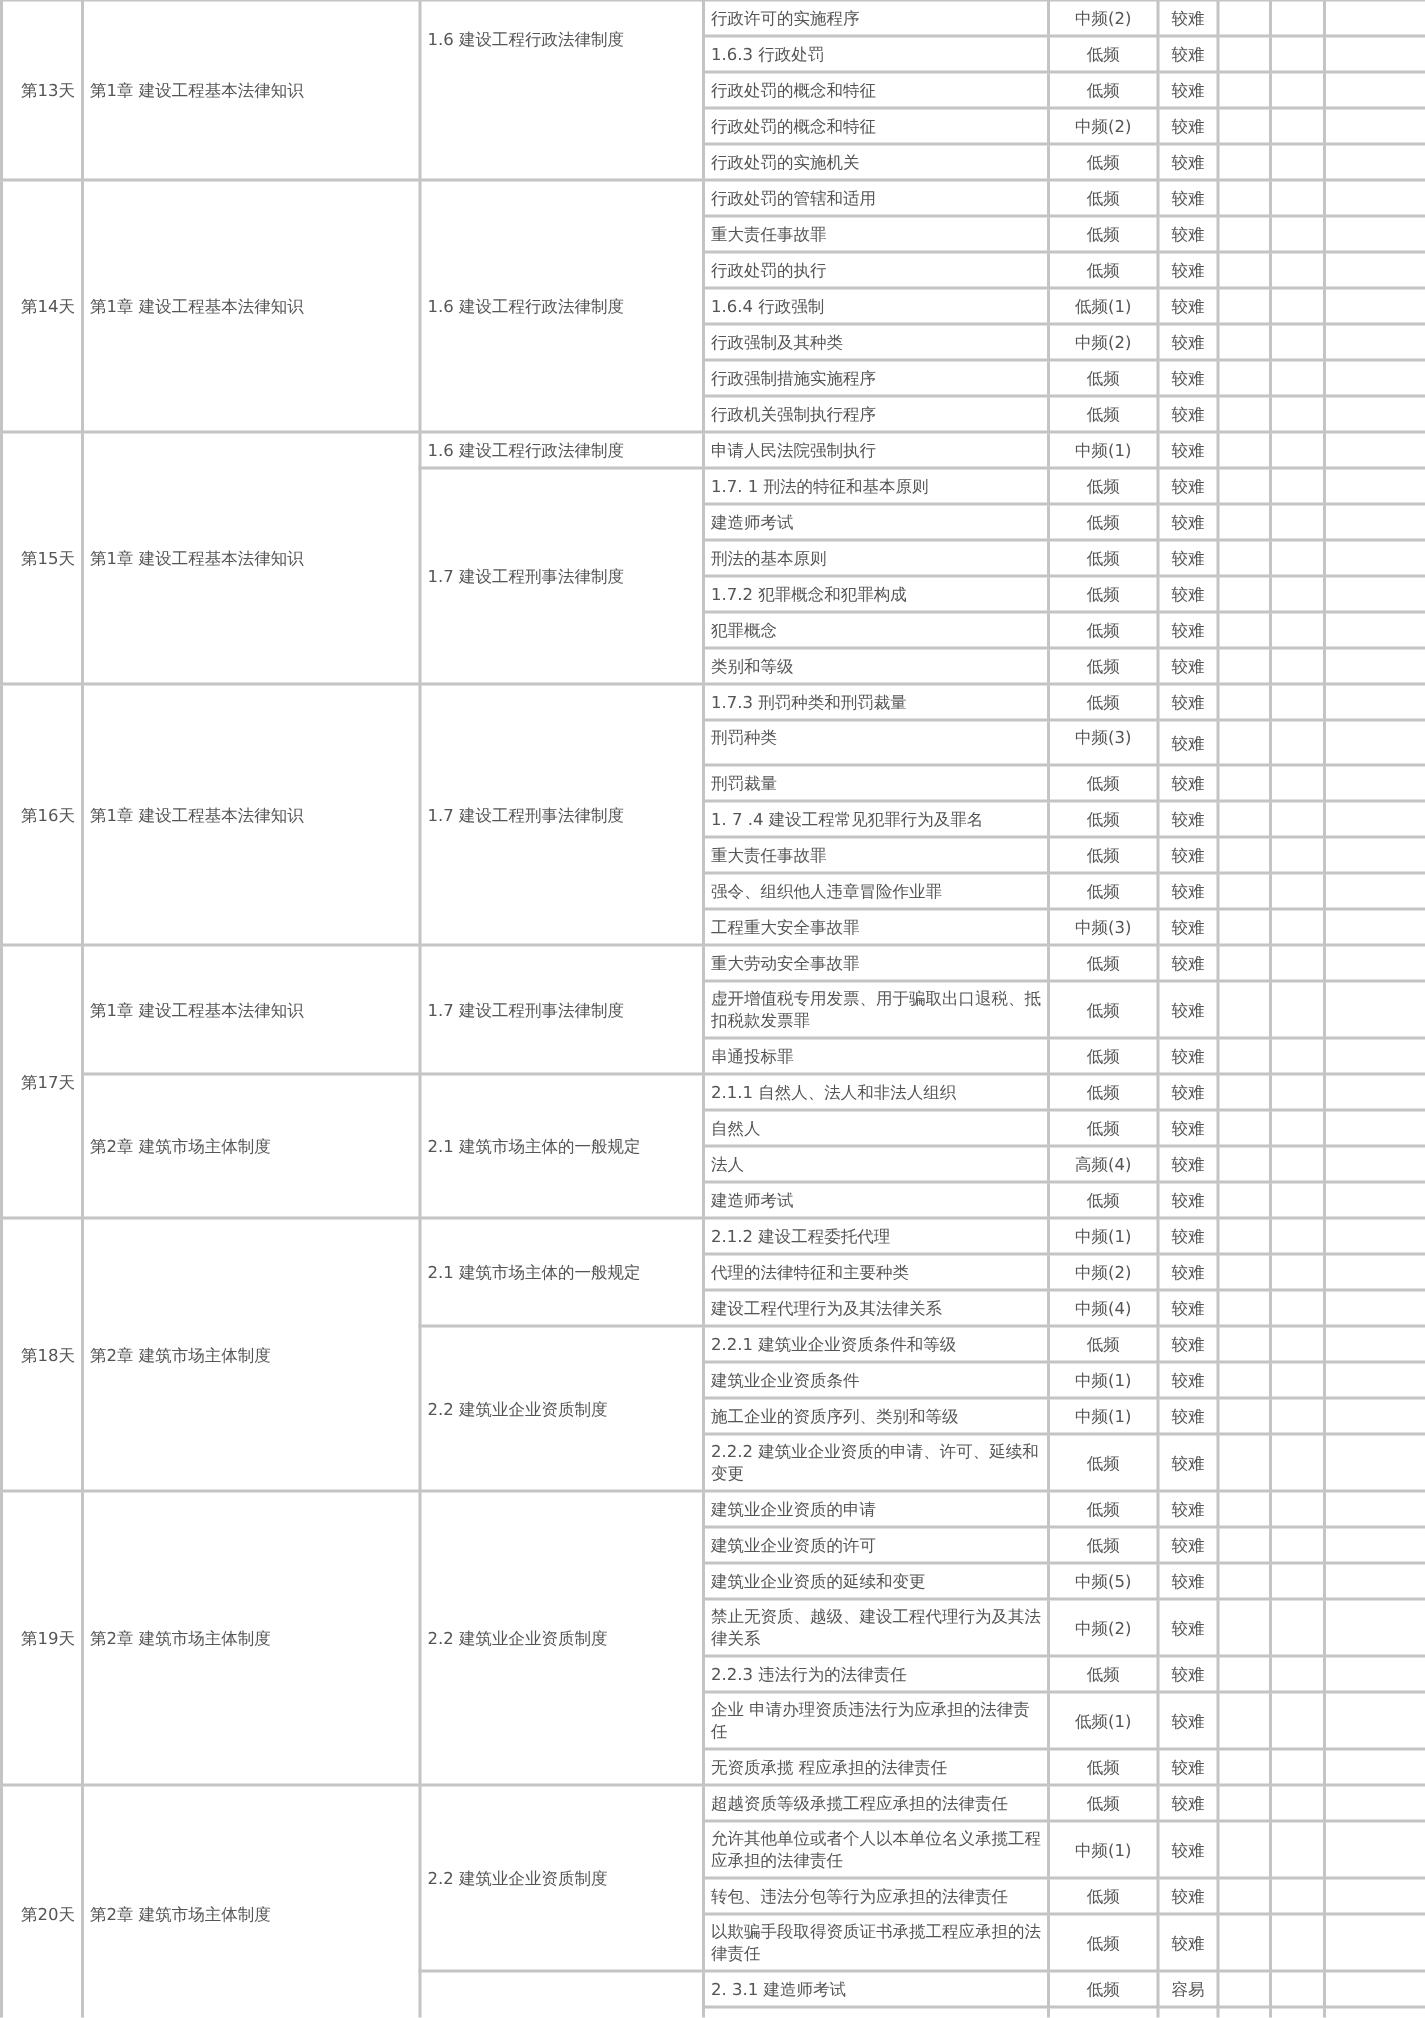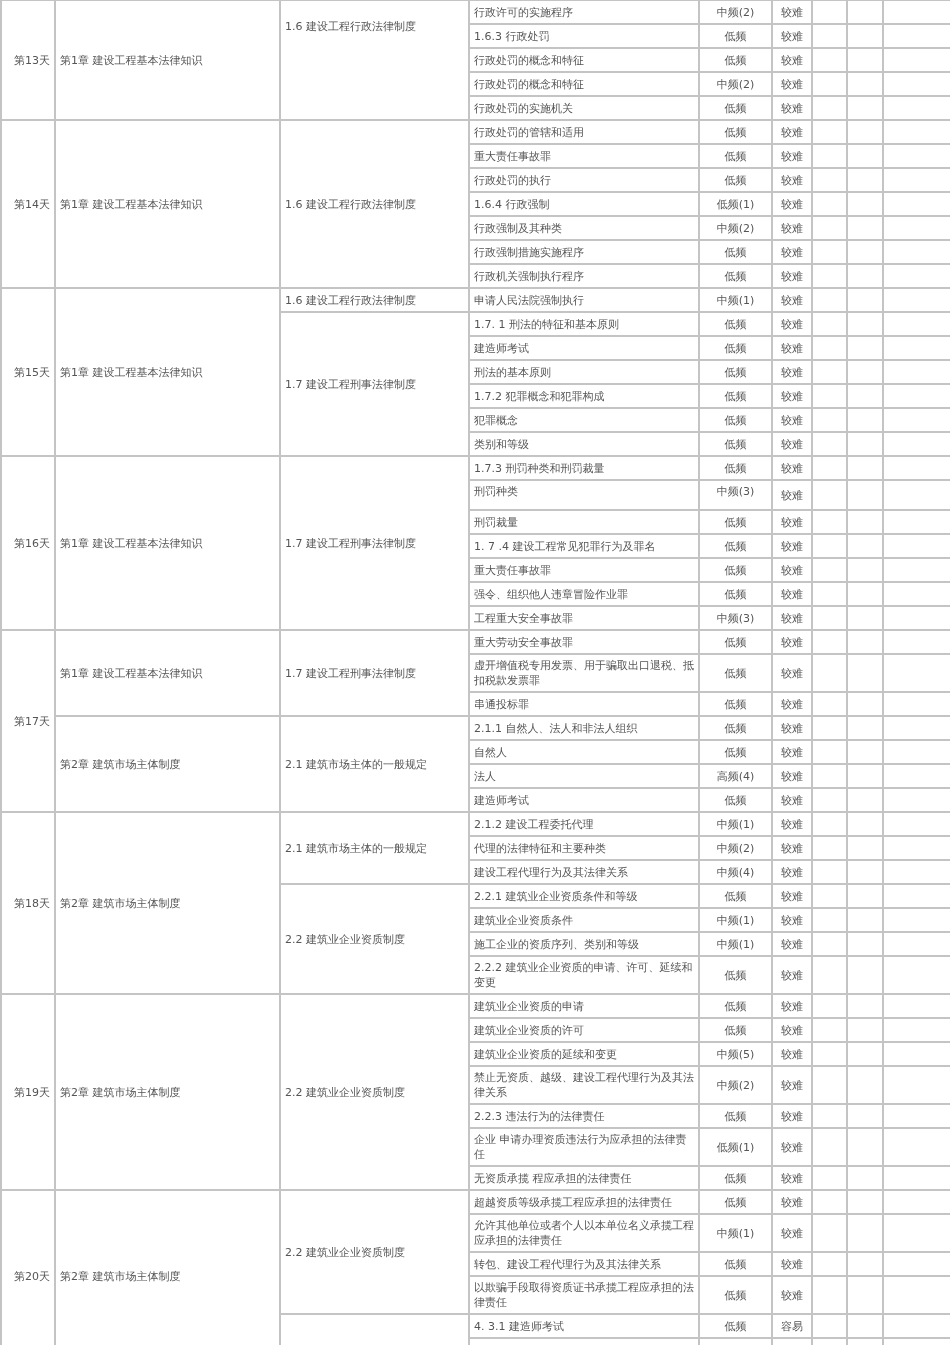--- a/index.html
+++ b/index.html
@@ -468,38 +468,38 @@
     </tr>
     <tr style="height:38px">
       <td class="topic">允许其他单位或者个人以本单位名义承揽工程应承担的法律责任</td>
       <td class="freq">中频(1)</td>
       <td class="diff">较难</td>
       <td></td>
         <td></td>
         <td></td>
     </tr>
     <tr style="height:24px">
-      <td class="topic">转包、建设工程代理行为及其法律关系</td>
+      <td class="topic">转包、违法分包等行为应承担的法律责任</td>
       <td class="freq">低频</td>
       <td class="diff">较难</td>
       <td></td>
         <td></td>
         <td></td>
     </tr>
     <tr style="height:38px">
       <td class="topic">以欺骗手段取得资质证书承揽工程应承担的法律责任</td>
       <td class="freq">低频</td>
       <td class="diff">较难</td>
       <td></td>
         <td></td>
         <td></td>
     </tr>
     <tr style="height:24px">
       <td class="section" rowspan="2"></td>
-      <td class="topic">4. 3.1 建造师考试</td>
+      <td class="topic">2. 3.1 建造师考试</td>
       <td class="freq">低频</td>
       <td class="diff">容易</td>
       <td></td>
         <td></td>
         <td></td>
     </tr>
     <tr style="height:24px">
       <td class="topic"></td>
       <td class="freq"></td>
       <td class="diff"></td>

